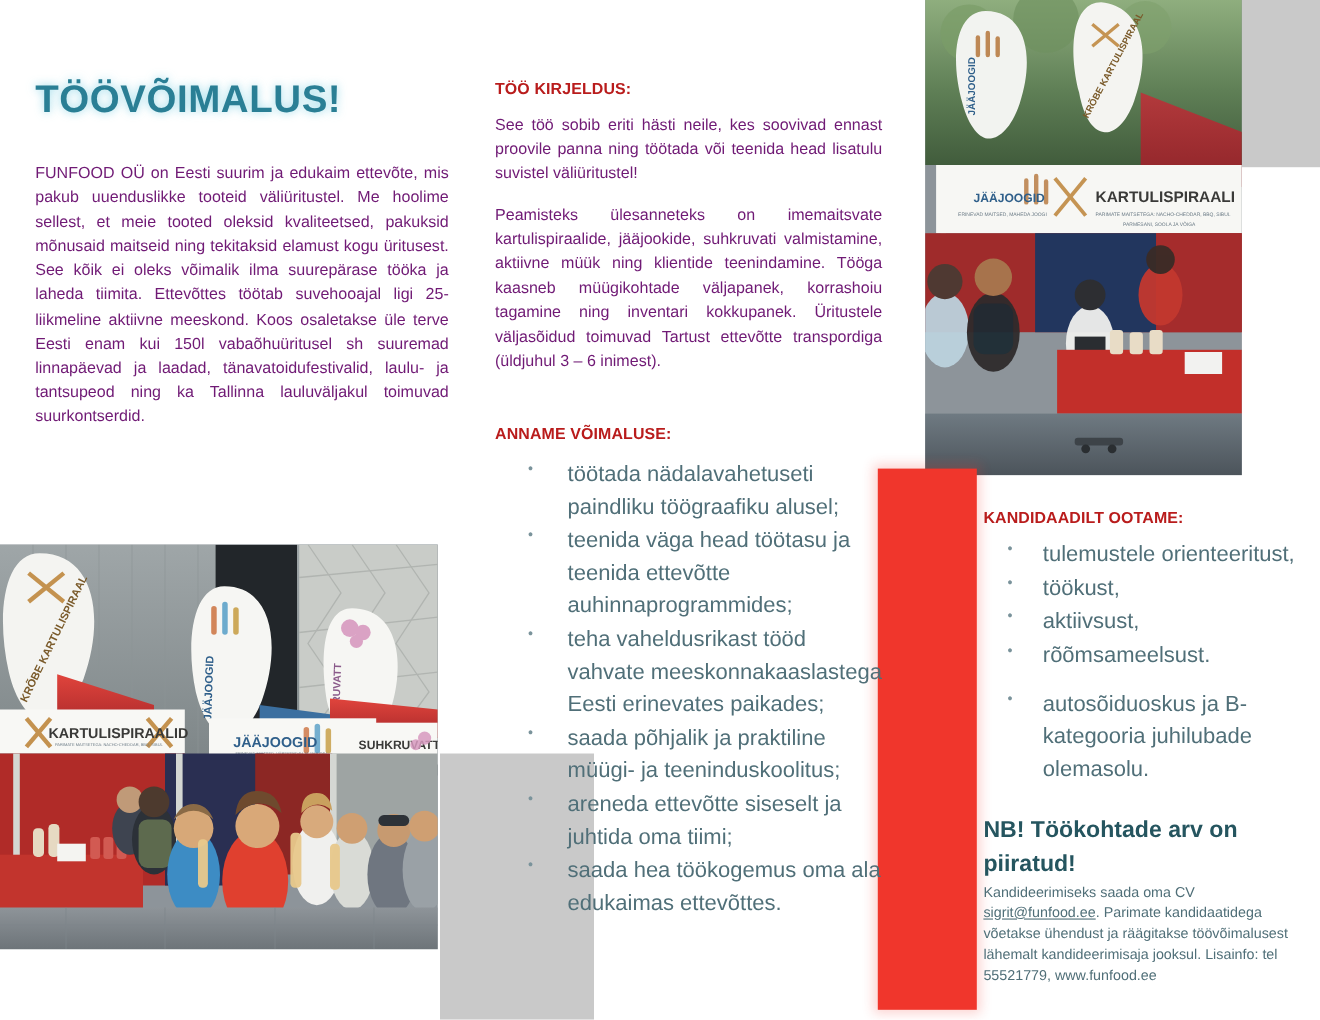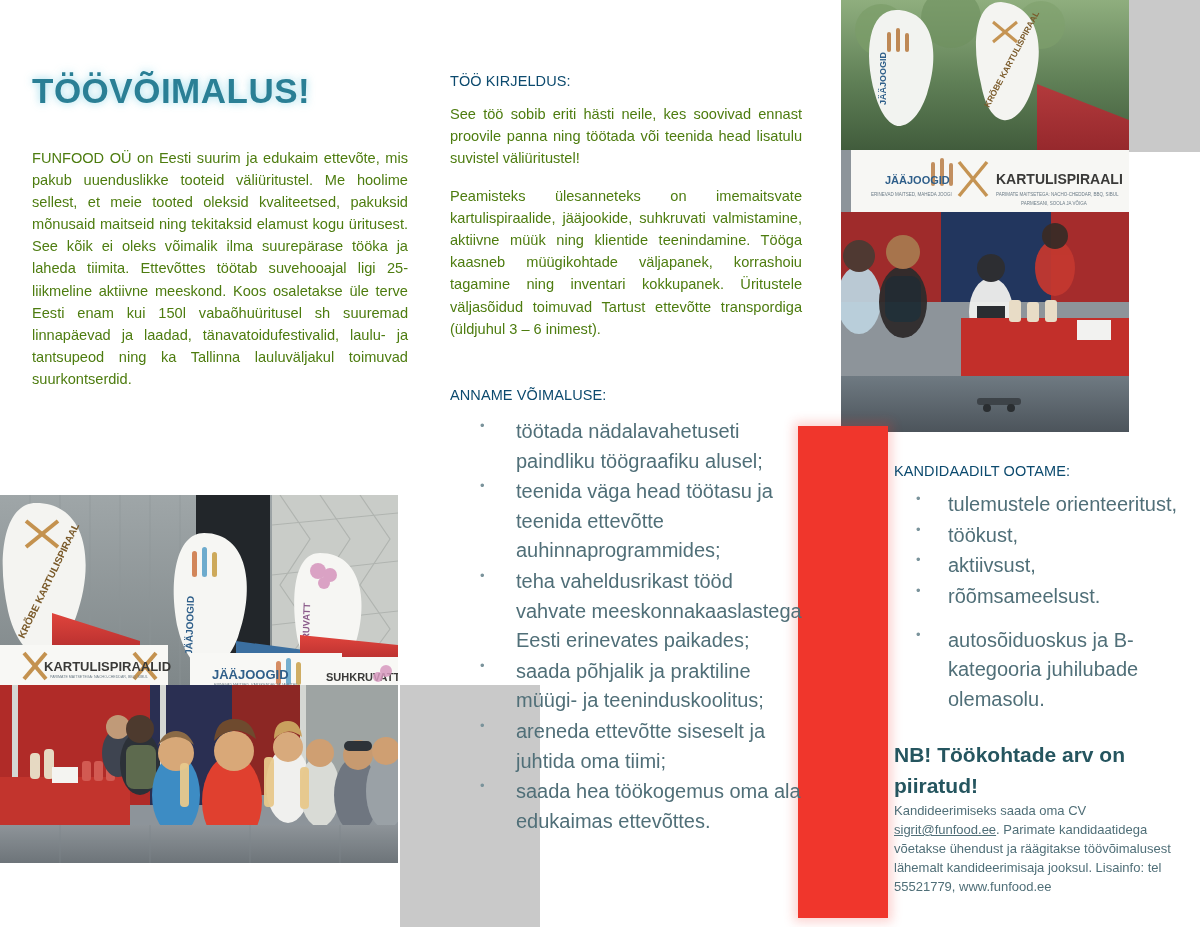--- a/index.html
+++ b/index.html
@@ -67,32 +67,32 @@
     font-weight: bold;
     letter-spacing: 0.5px;
     color: #2a7f95;
     margin: 0 0 36px 0;
     text-shadow: 0 0 9px rgba(120, 205, 225, 0.75);
     line-height: 1.1;
   }
 
   .section-head {
     font-size: 14.5px;
-    font-weight: normal;
-    color: #0c4a6e;
+    font-weight: bold;
+    color: #b91c1c;
     margin: 0 0 13px 0;
     letter-spacing: 0.1px;
     line-height: 1.25;
   }
   #col-right .section-head { margin-bottom: 10px; }
 
   p.body {
     font-size: 14.6px;
     line-height: 1.52;
-    color: #4d7c0f;
+    color: #701a75;
     margin: 0 0 15px 0;
     text-align: justify;
   }
   #col-left p.body { font-size: 14.6px; }
   p.body:last-child { margin-bottom: 0; }
 
   ul.bullets {
     list-style: none;
     margin: 0 0 17px 0;
     padding: 0 0 0 30px;

